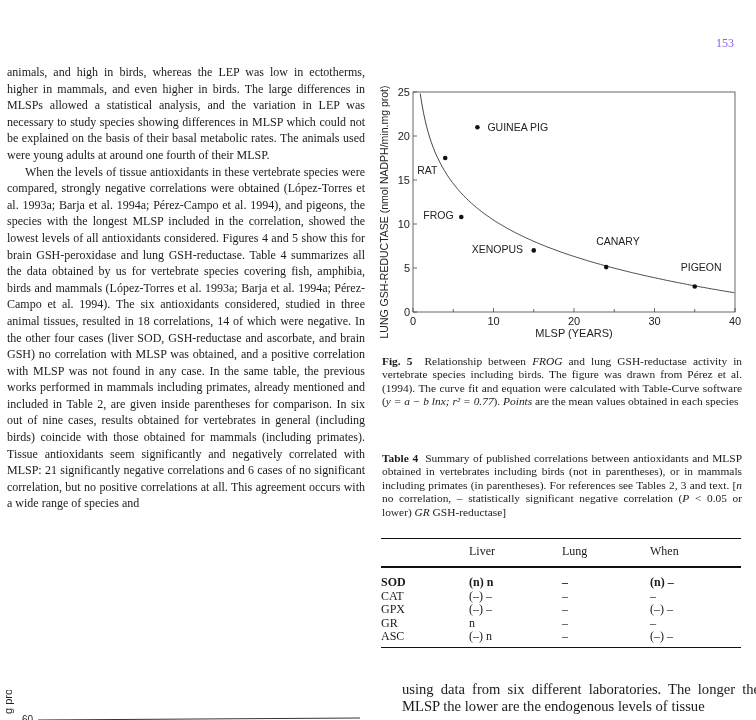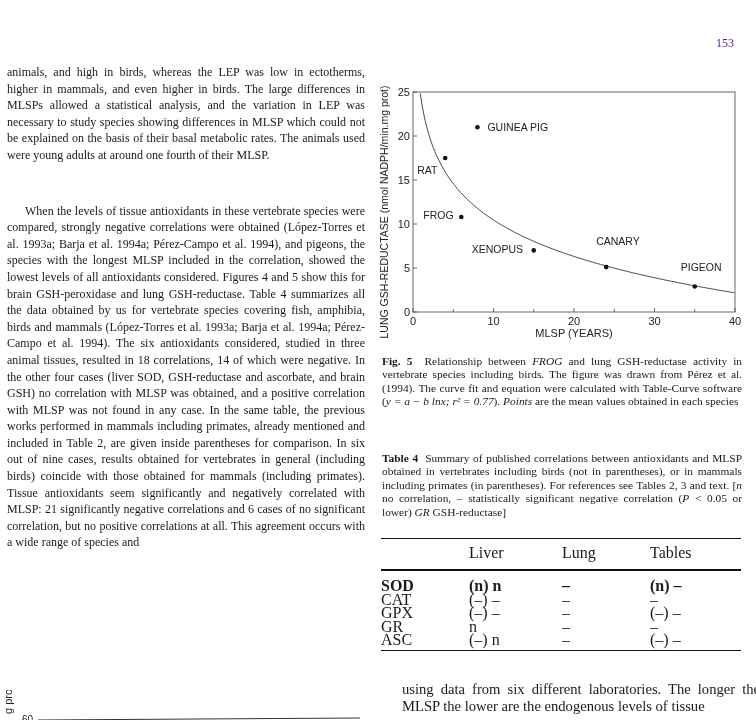--- a/index.html
+++ b/index.html
@@ -4,28 +4,28 @@
 <style>
   html, body { margin: 0; padding: 0; }
   body {
     width: 756px; height: 720px; overflow: hidden;
     background: #ffffff; position: relative;
     font-family: "Liberation Serif", "DejaVu Serif", serif;
     color: #1a1a1a;
   }
   .page-number {
     position: absolute; left: 716px; top: 36px;
-    font-size: 12px; color: #4c1d95;
+    font-size: 12px; color: #8b5cf6;
   }
   .left-col {
     position: absolute; left: 7px; top: 64px; width: 358px;
     font-size: 12px; line-height: 16.6px; text-align: justify;
   }
   .left-col p { margin: 0; }
-  .left-col p.indent { text-indent: 18px; margin-top: 39px; }
+  .left-col p.indent { text-indent: 18px; }
 
   
   .fig4-partial {
     position: absolute; left: 0; top: 690px; width: 378px; height: 30px;
   }
 
   
   .chart-wrap {
     position: absolute; left: 378px; top: 60px; width: 378px; height: 290px;
   }
@@ -37,21 +37,21 @@
   .caption {
     position: absolute; left: 382px; width: 360px;
     font-size: 11.4px; line-height: 13.4px; text-align: justify;
   }
   .caption b { font-weight: bold; }
   .fig-caption { top: 355px; }
   .table-caption { top: 452px; }
 
   .table-wrap {
     position: absolute; left: 381px; top: 538px; width: 360px;
-    font-size: 16px;
+    font-size: 12px;
   }
   table.data-table {
     width: 100%; border-collapse: collapse;
   }
   table.data-table thead tr { border-top: 1px solid #111; border-bottom: 2px solid #111; }
   table.data-table thead th {
     font-weight: normal; text-align: left; padding: 5px 0 7px 0; height: 14px;
   }
   table.data-table tbody tr:first-child td { padding-top: 8px; font-weight: bold; }
   table.data-table tbody tr:last-child td { padding-bottom: 3px; }
@@ -148,21 +148,21 @@
   <span>Summary of published correlations between antioxidants and MLSP obtained in vertebrates including birds (not in parentheses), or in mammals including primates (in parentheses). For references see Tables 2, 3 and text. [</span><i>n</i><span> no correlation, – statistically significant negative correlation (</span><i>P</i><span> &lt; 0.05 or lower) </span><i>GR</i><span> GSH-reductase]</span>
 </div>
 
 <div class="table-wrap">
   <table class="data-table">
     <thead>
       <tr>
         <th class="c0"></th>
         <th class="c1">Liver</th>
         <th class="c2">Lung</th>
-        <th>Tables</th>
+        <th>When</th>
       </tr>
     </thead>
     <tbody>
       <tr>
         <td>SOD</td>
         <td>(n) n</td>
         <td>–</td>
         <td>(n) –</td>
       </tr>
       <tr>

